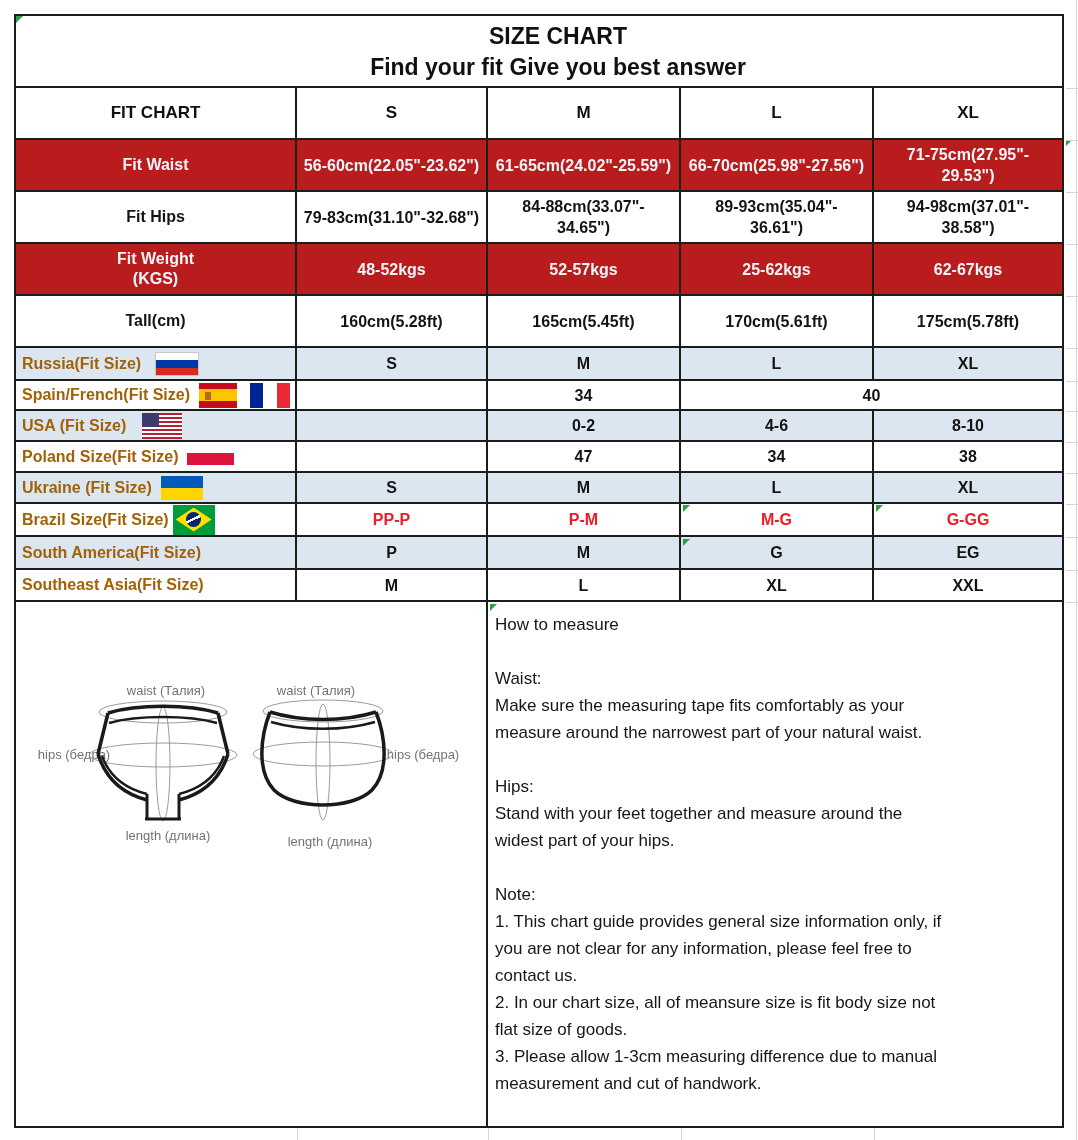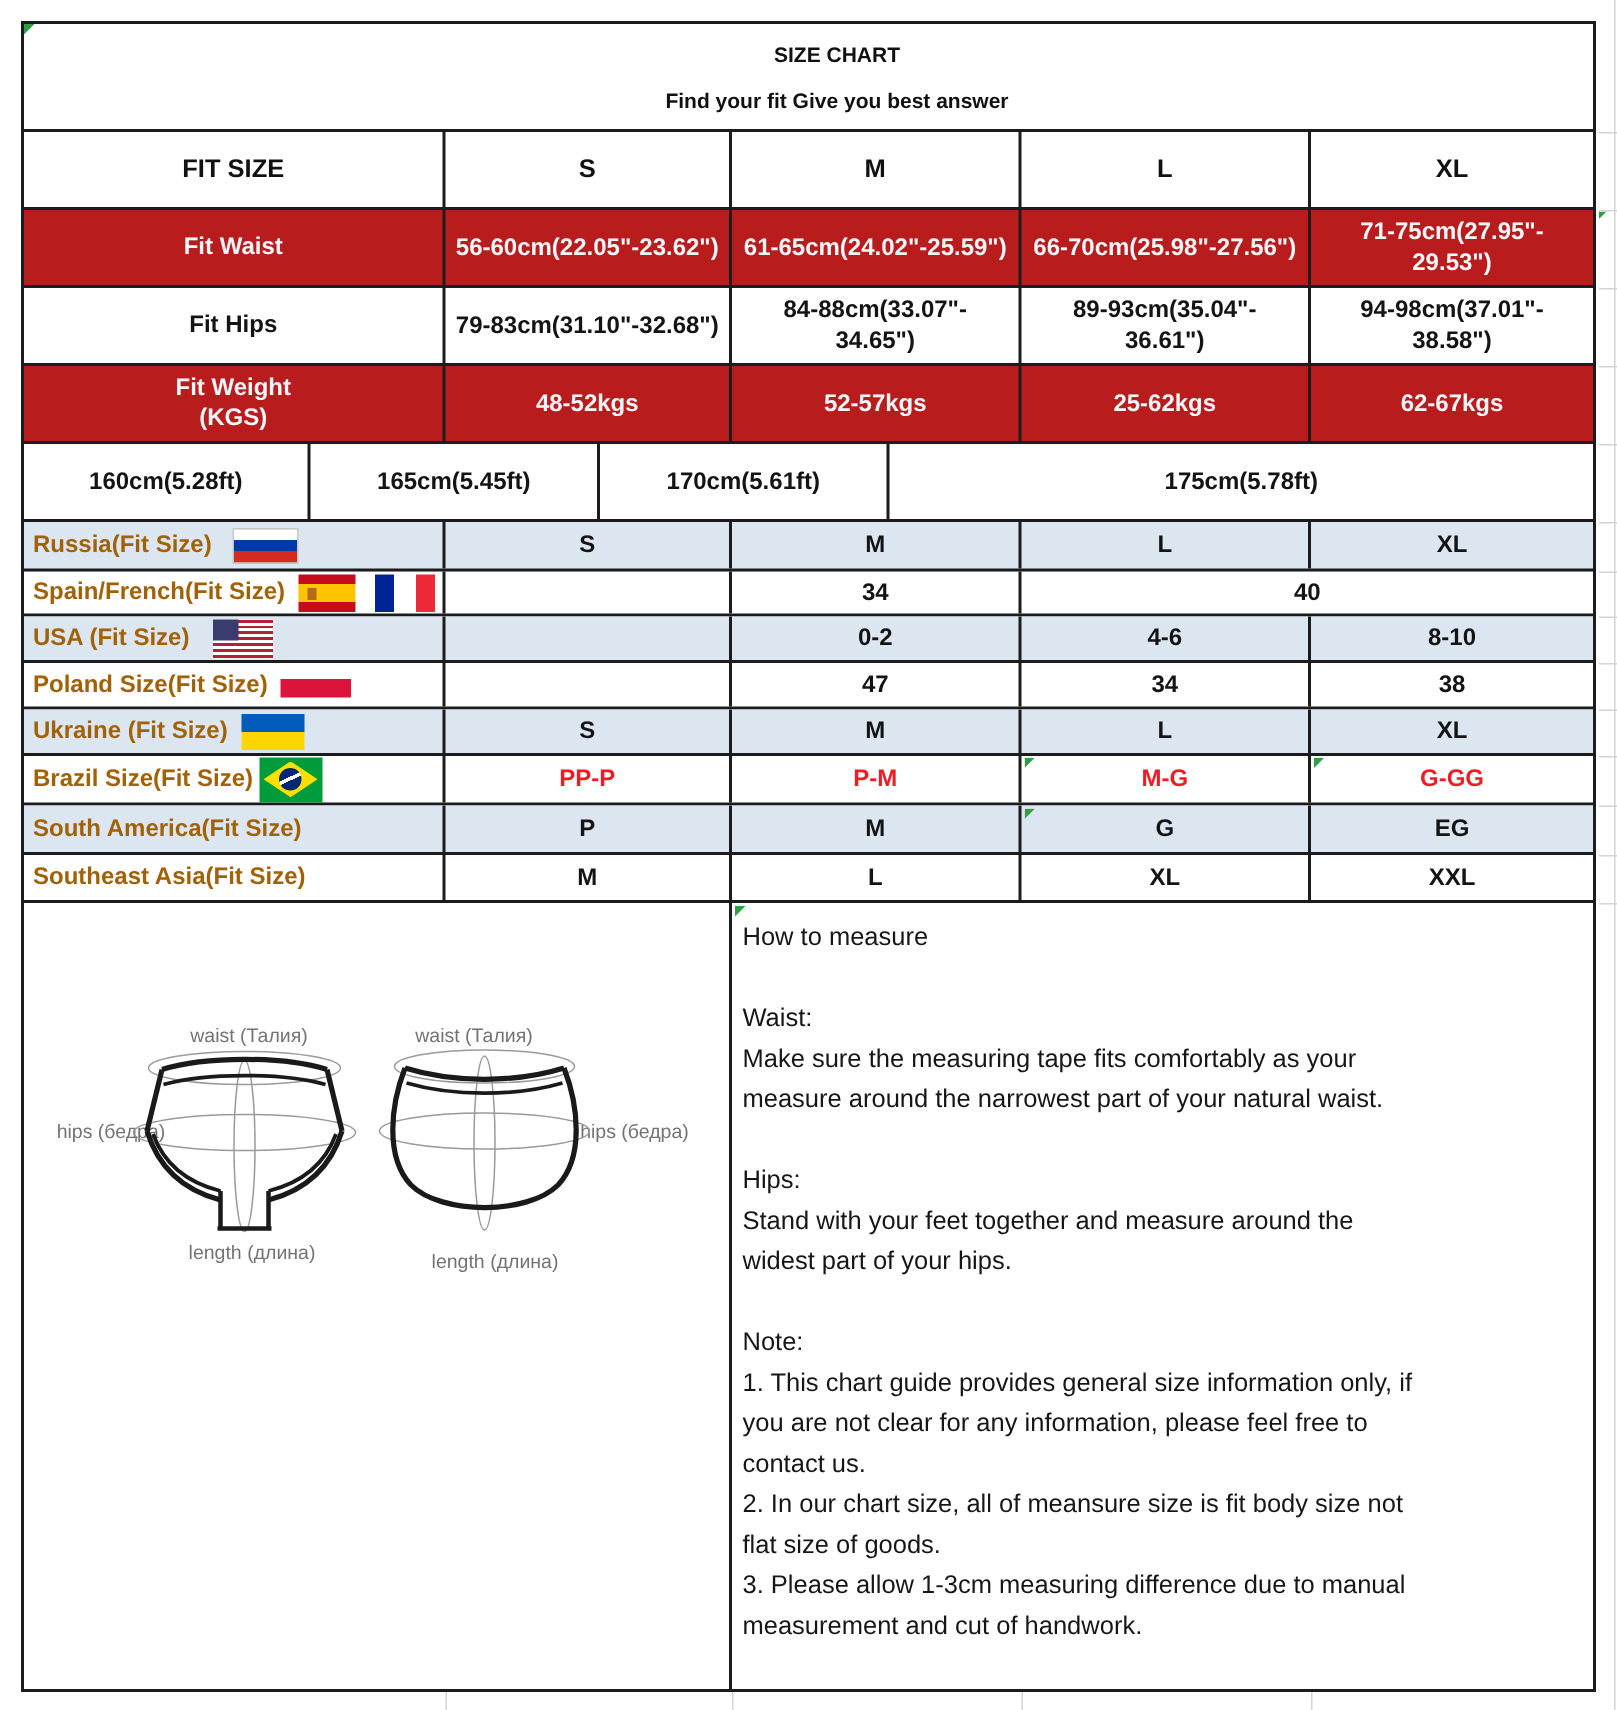--- a/index.html
+++ b/index.html
@@ -7,21 +7,21 @@
         font-family:"Liberation Sans",sans-serif;overflow:hidden;}
   .sheet{position:absolute;left:14px;top:14px;width:1050px;height:1114px;
          border:2px solid #1c1c1c;box-sizing:border-box;background:#fff;}
   .row{display:flex;border-bottom:2px solid #1c1c1c;box-sizing:border-box;}
   .cell{box-sizing:border-box;border-right:2px solid #1c1c1c;display:flex;
         align-items:center;justify-content:center;overflow:visible;}
   .cell:last-child{border-right:none;}
   .c0{flex:0 0 281px;} .c1{flex:0 0 191px;} .c2{flex:0 0 193px;}
   .c3{flex:0 0 193px;} .c4{flex:1 1 auto;}
   .r-title{height:72px;display:block;text-align:center;padding-top:5px;}
-  .r-title .t1,.r-title .t2{font-weight:bold;font-size:14px;line-height:31px;color:#111;padding-left:38px;}
+  .r-title .t1,.r-title .t2{font-weight:bold;font-size:23px;line-height:31px;color:#111;padding-left:38px;}
   .r-head{height:52px;}
   .r-head .cell span{font-weight:bold;font-size:17px;color:#111;}
   .r-spec{height:52px;}
   .blue{background:#b91c1c;}
   .blue .cell span{color:#F2F6FA;}
   .light{background:#DCE6F1;}
   .v span{white-space:pre;text-align:center;font-weight:bold;font-size:16px;line-height:21px;color:#141414;}
   .lbl span{white-space:pre-line;text-align:center;font-weight:bold;font-size:16px;line-height:20px;color:#141414;}
   .blue .lbl span, .blue .v span{color:#F2F6FA;}
   .cl{justify-content:flex-start !important;padding-left:6px;}
@@ -67,21 +67,21 @@
 <div class="page">
   <div class="sheet">
 
     <div class="row r-title">
       <div class="t1">SIZE CHART</div>
       <div class="t2">Find your fit Give you best answer</div>
     </div>
 
     <div class="row r-head">
       <div class="cell c0">
-          <span>FIT SIZE</span>
+          <span>FIT CHART</span>
         </div>
       <div class="cell c1">
           <span>S</span>
         </div>
       <div class="cell c2">
           <span>M</span>
         </div>
       <div class="cell c3">
           <span>L</span>
         </div>
@@ -143,20 +143,23 @@
         </div>
       <div class="cell c3 v">
           <span>25-62kgs</span>
         </div>
       <div class="cell c4 v">
           <span>62-67kgs</span>
         </div>
     </div>
 
     <div class="row r-spec">
+      <div class="cell c0 lbl">
+          <span>Tall(cm)</span>
+        </div>
       <div class="cell c1 v">
           <span>160cm(5.28ft)</span>
         </div>
       <div class="cell c2 v">
           <span>165cm(5.45ft)</span>
         </div>
       <div class="cell c3 v">
           <span>170cm(5.61ft)</span>
         </div>
       <div class="cell c4 v">

